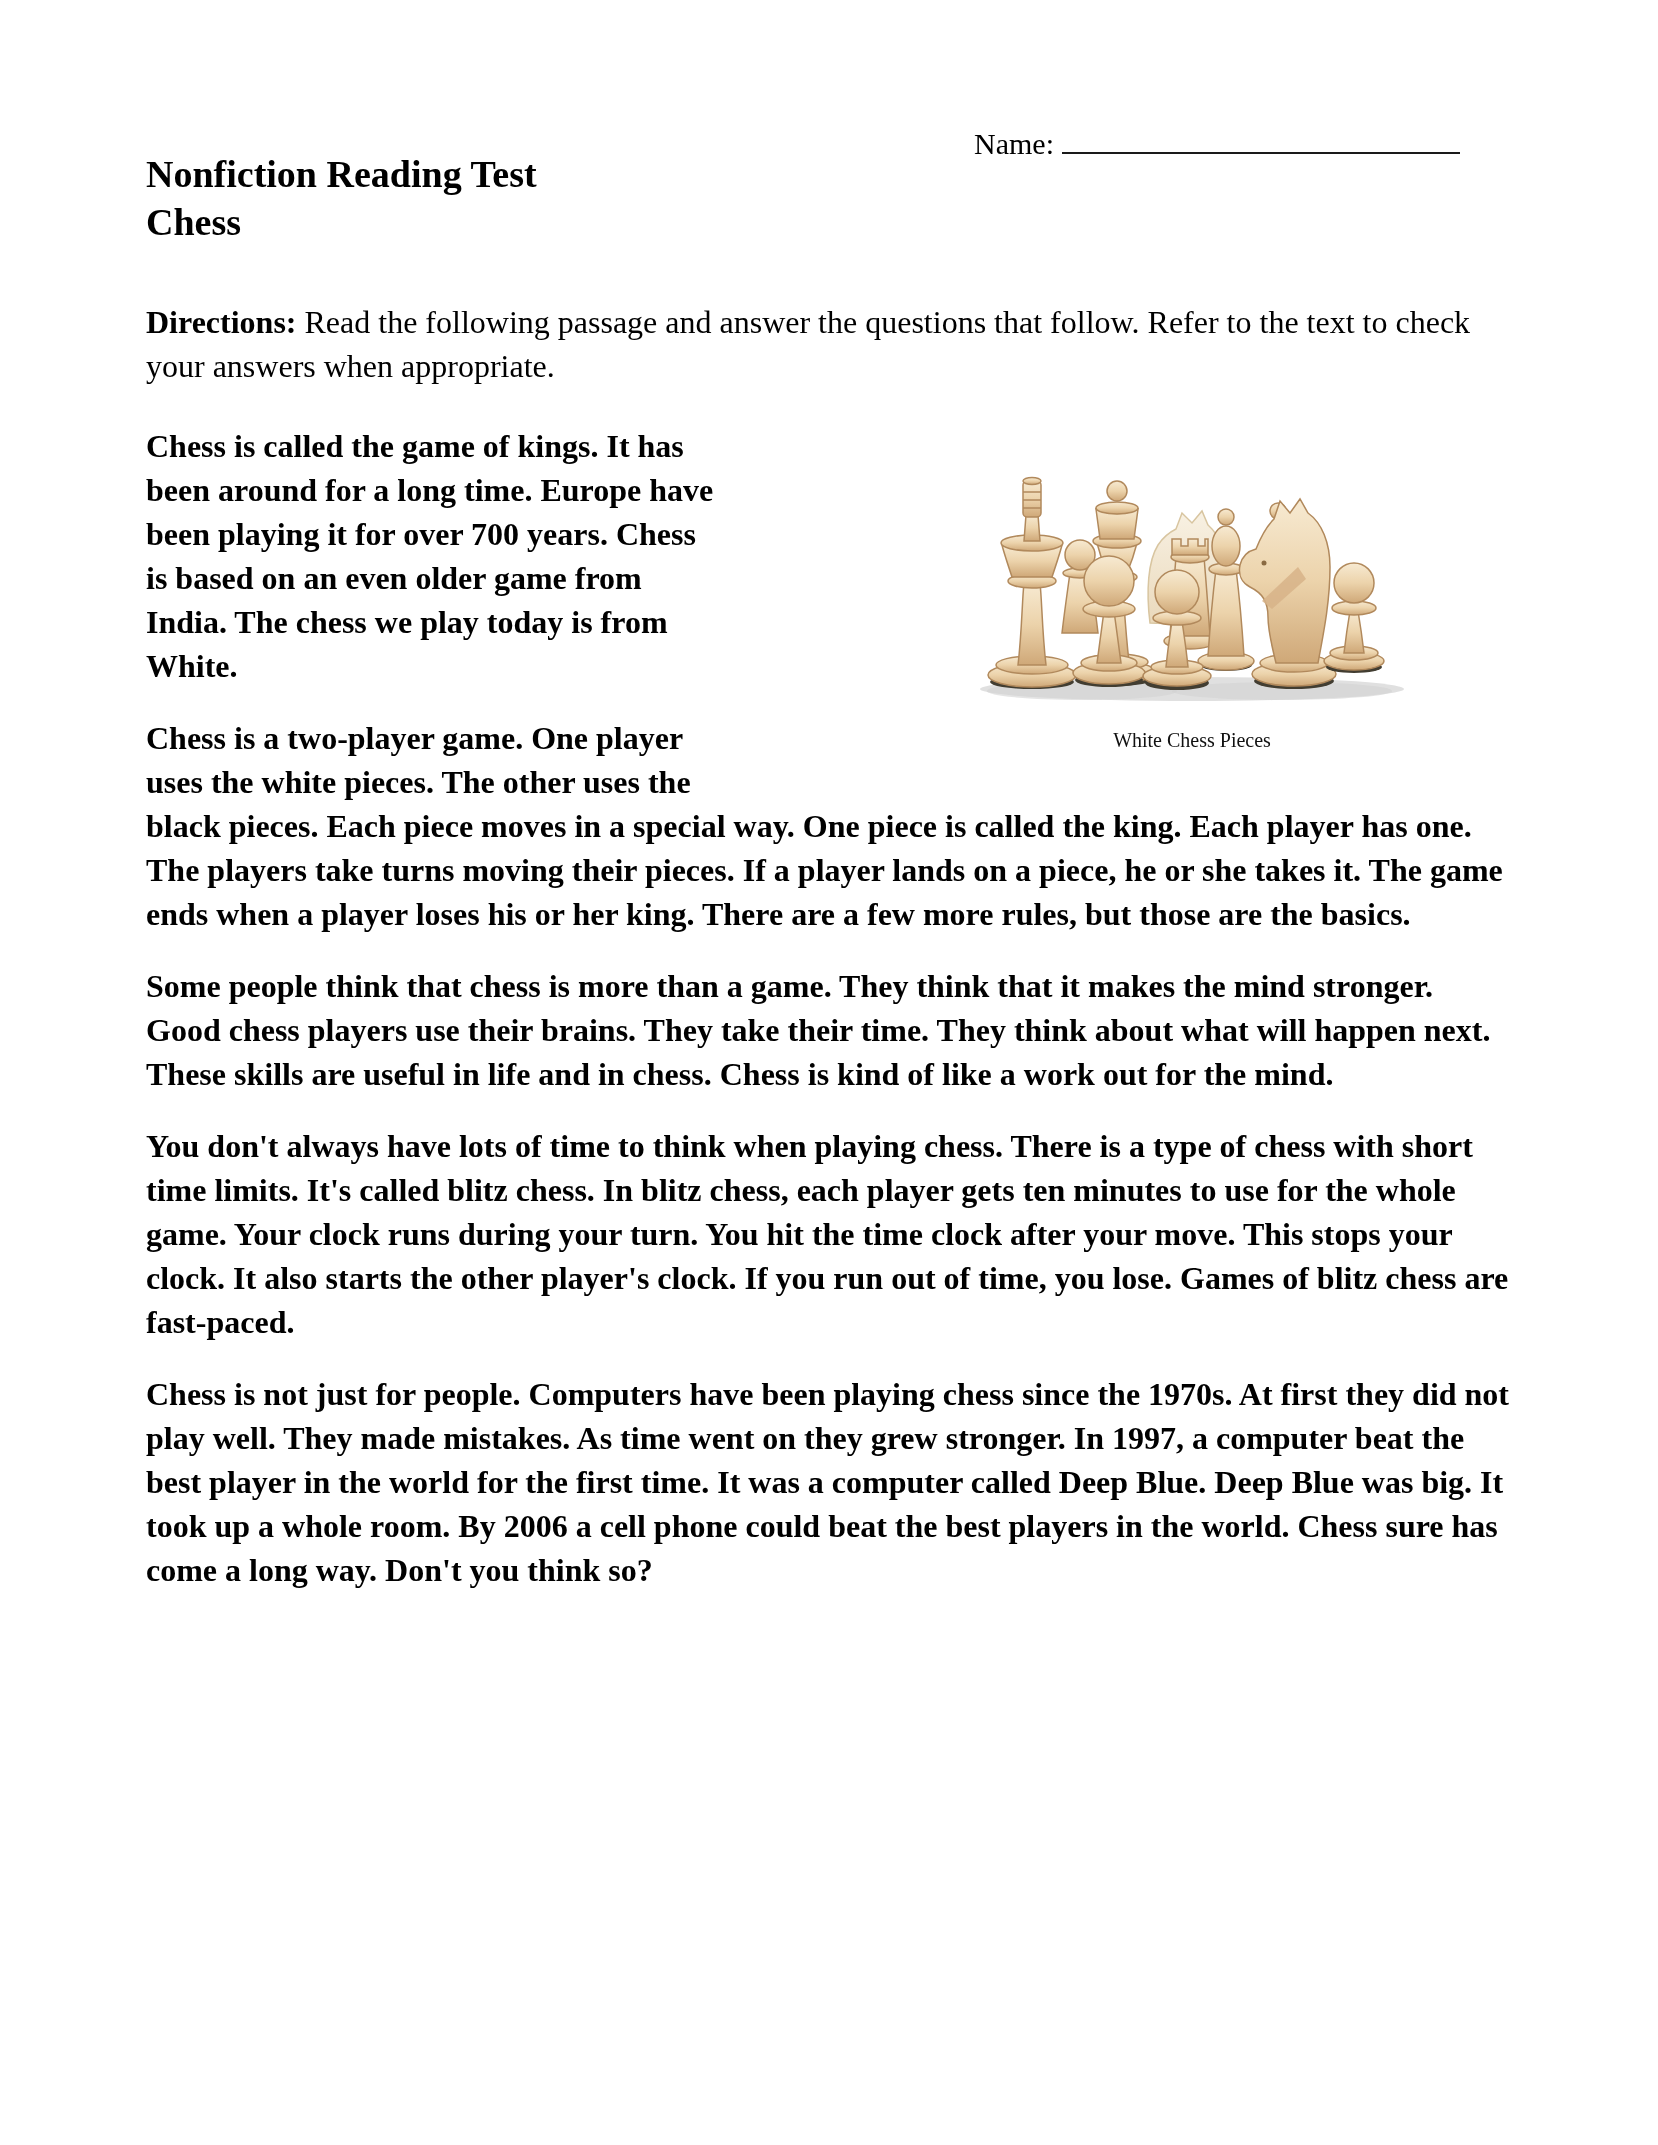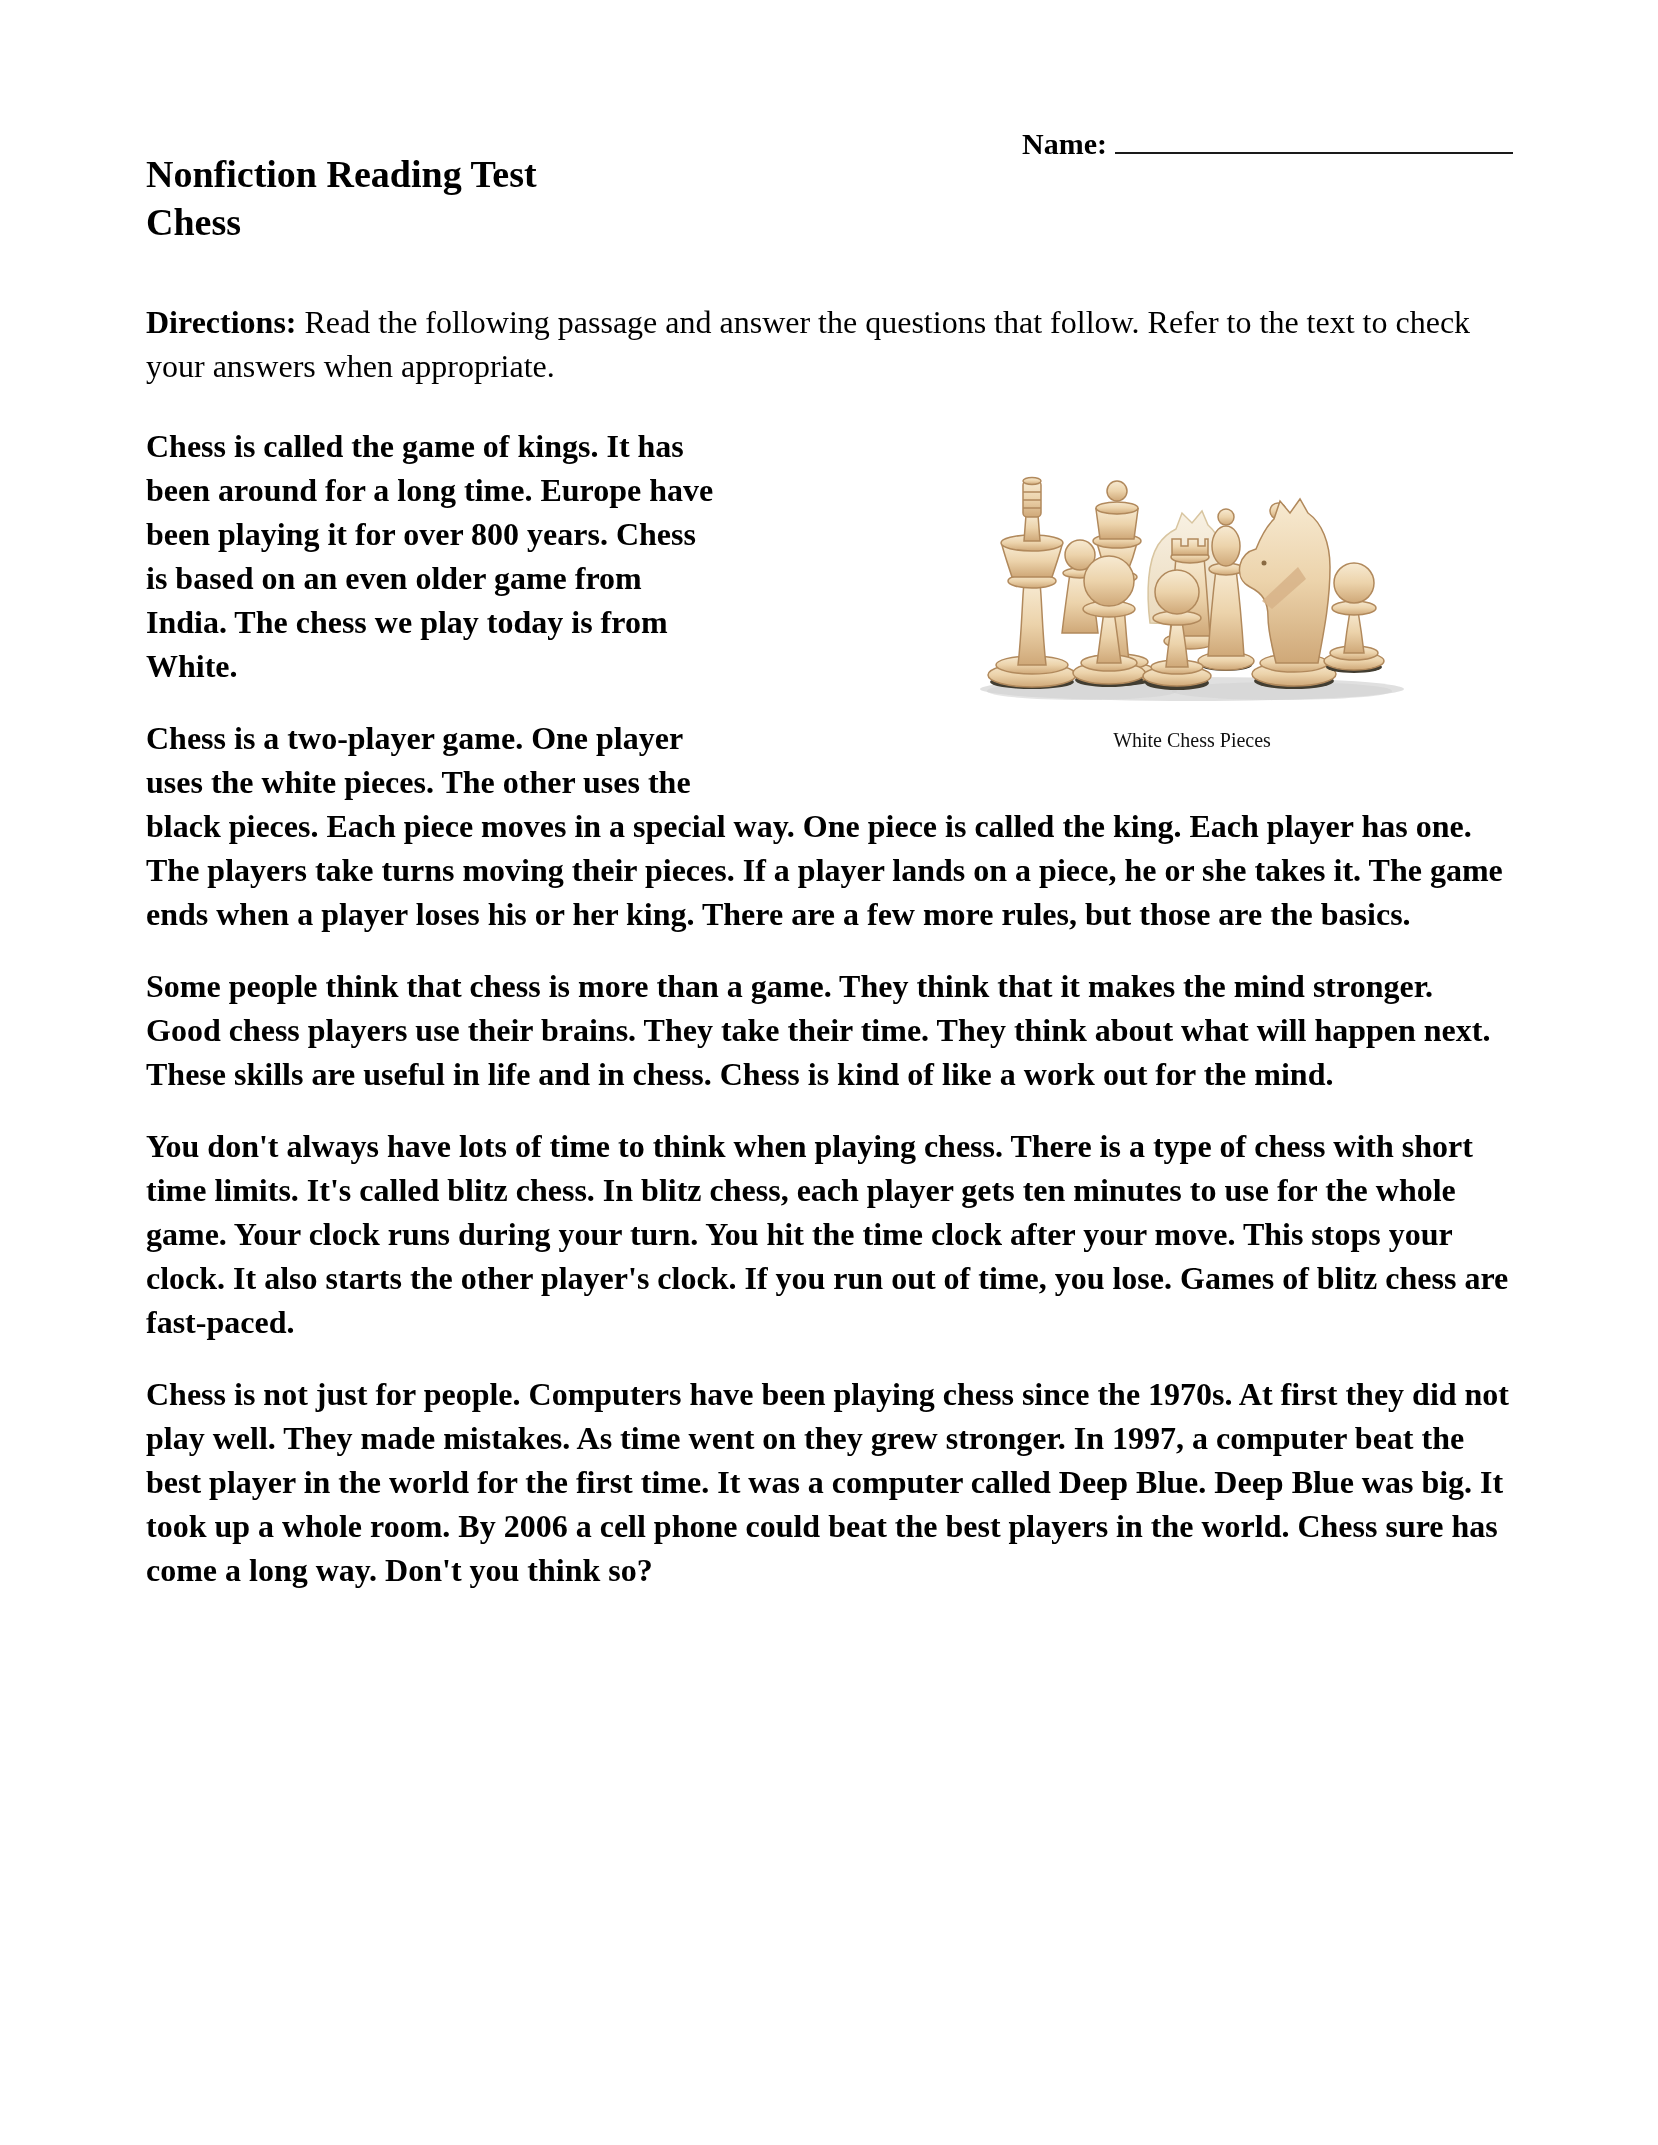--- a/index.html
+++ b/index.html
@@ -11,25 +11,24 @@
     background: #ffffff;
     color: #000000;
     font-family: "Liberation Serif", serif;
     overflow: hidden;
     box-sizing: border-box;
     padding: 0 146px;
   }
   
   .name-row {
     position: absolute;
-    left: 1022px;
+    left: 974px;
     top: 122px;
     font-size: 30px;
     white-space: nowrap;
-    font-weight: bold;
   }
   .name-blank {
     display: inline-block;
     width: 398px;
     height: 30px;
     margin-left: 8px;
     border-bottom: 2px solid #1a1a1a;
     vertical-align: baseline;
   }
   
@@ -209,21 +208,21 @@
             <circle cx="392" cy="132" r="20"></circle>
           </g>
         </svg>
         <figcaption class="figure-caption">White Chess Pieces</figcaption>
       </div>
     </figure>
 
     <p>
       <span class="line">Chess is called the game of kings. It has</span>
       <span class="line">been around for a long time. Europe have</span>
-      <span class="line">been playing it for over 800 years. Chess</span>
+      <span class="line">been playing it for over 700 years. Chess</span>
       <span class="line">is based on an even older game from</span>
       <span class="line">India. The chess we play today is from</span>
       <span class="line">White.</span>
     </p>
 
     <p>
       <span class="line">Chess is a two-player game. One player</span>
       <span class="line">uses the white pieces. The other uses the</span>
       <span>black pieces. Each piece moves in a special way. One piece is called the king. Each player has one. The players take turns moving their pieces. If a player lands on a piece, he or she takes it. The game ends when a player loses his or her king. There are a few more rules, but those are the basics.</span>
     </p>

